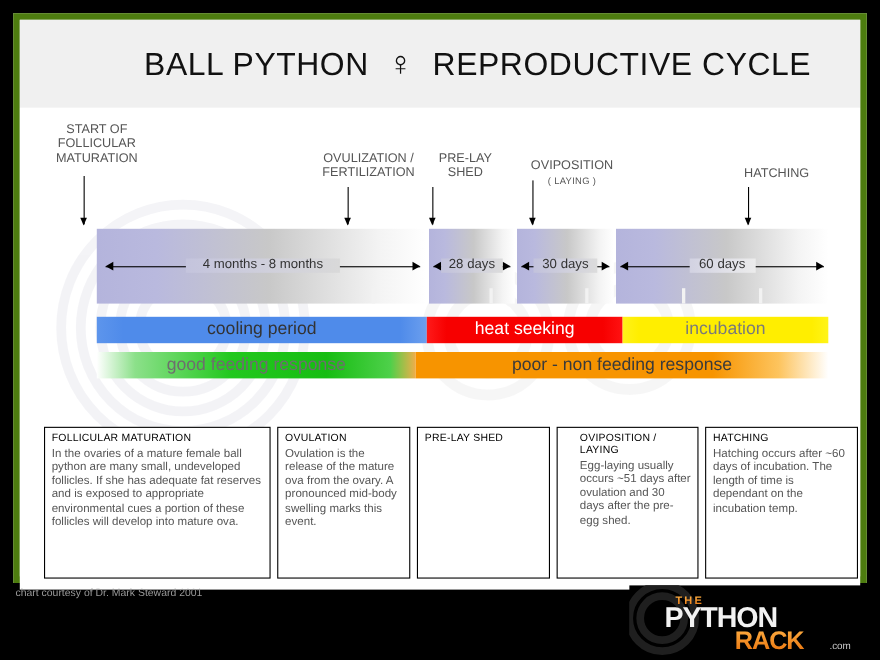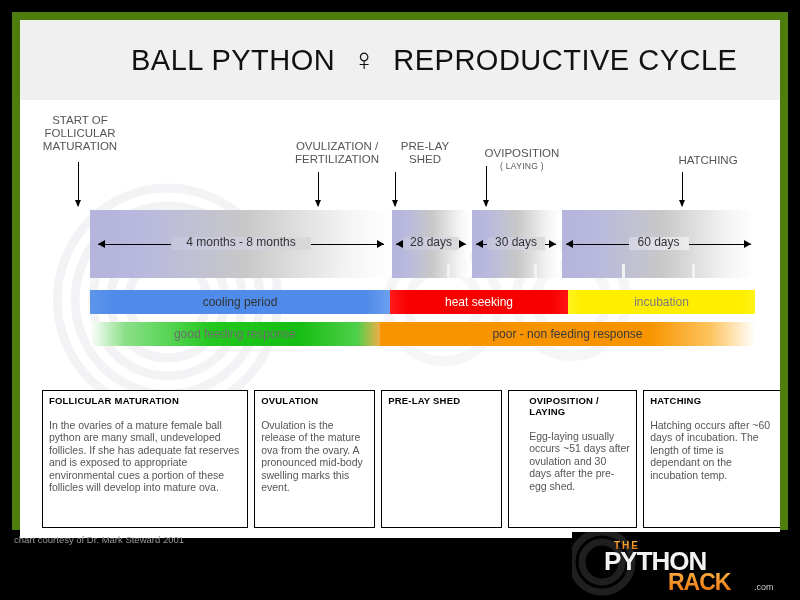--- a/index.html
+++ b/index.html
@@ -8,21 +8,21 @@
     background: #000;
     font-family: "Liberation Sans", sans-serif;
     overflow: hidden;
   }
   #root { position: relative; width: 800px; height: 600px; background: #000; }
 
   
   #frame {
     position: absolute; left: 12px; top: 12px;
     width: 776px; height: 518px;
-    border: 8px solid #4d7c0f;
+    border: 6px solid #4d7c0f;
     background: #ffffff;
   }
 
   
   #title-band {
     position: absolute; left: 0; top: 0; width: 100%; height: 80px;
     background: #f0f0f0;
     display: flex; align-items: center; justify-content: center;
   }
   #chart-title {
@@ -65,26 +65,26 @@
   .span .ah-l { left:0; border-right:7px solid #000; }
   .span .ah-r { right:0; border-left:7px solid #000; }
   .span .lbl {
     position:absolute; top:-5px; left:50%; transform:translateX(-50%);
     background:transparent; padding:0 5px; font-size:12px; color:#333; white-space:nowrap;
   }
   .span .lbl-bg { position:absolute; top:-3px; left:50%; transform:translateX(-50%); height:13px; }
 
   
   .cbar { position:absolute; height: 24px; display:flex; align-items:center; justify-content:center; }
-  .cbar span { font-size: 12px; white-space:nowrap; position:relative; z-index:3; }
+  .cbar span { font-size: 16px; white-space:nowrap; position:relative; z-index:3; }
 
   
   #boxes { position:absolute; left: 22px; top: 290px; width: 740px; height: 138px; display:flex; gap:6px; }
   .ibox { border:1px solid #000; background:#fff; padding:4px 5px 4px 6px; position:relative; }
-  .ibox h4 { font-size: 9.5px; font-weight:bold; color:#000; letter-spacing:.2px; margin-bottom:13px; }
+  .ibox h4 { font-size: 9.5px; font-weight:normal; color:#000; letter-spacing:.2px; margin-bottom:2px; }
   .ibox p { font-size: 10.5px; line-height: 12.4px; color:#555; }
 
   
   #credit { position:absolute; left: 14px; top: 534px; font-size: 9.5px; color:#9a9a9a; }
   #logo { position:absolute; right: 8px; bottom: 2px; width: 220px; height: 66px; }
 </style>
 </head>
 <body>
 
 <div id="root">
@@ -108,21 +108,21 @@
           <circle cx="150" cy="200" r="112"></circle>
         </g>
         <g fill="none" stroke="#efefef" stroke-width="10">
           <circle cx="430" cy="205" r="36"></circle>
             <circle cx="430" cy="205" r="56"></circle>
           <circle cx="560" cy="200" r="36"></circle>
             <circle cx="560" cy="200" r="56"></circle>
         </g>
       </svg>
 
-      <div class="evt-label" style="left:4px;  top:14px;  width:112px;"><span>START OF
+      <div class="evt-label" style="left:14px;  top:14px;  width:112px;"><span>START OF
 FOLLICULAR
 MATURATION</span></div>
       <div class="evt-label" style="left:258px; top:40px;  width:118px;"><span>OVULIZATION /
 FERTILIZATION</span></div>
       <div class="evt-label" style="left:362px; top:40px;  width:86px;"><span>PRE-LAY
 SHED</span></div>
       <div class="evt-label" style="left:438px; top:34px;  width:128px;">
         <span>OVIPOSITION</span>
         <span class="evt-sub">( LAYING )</span>
       </div>

